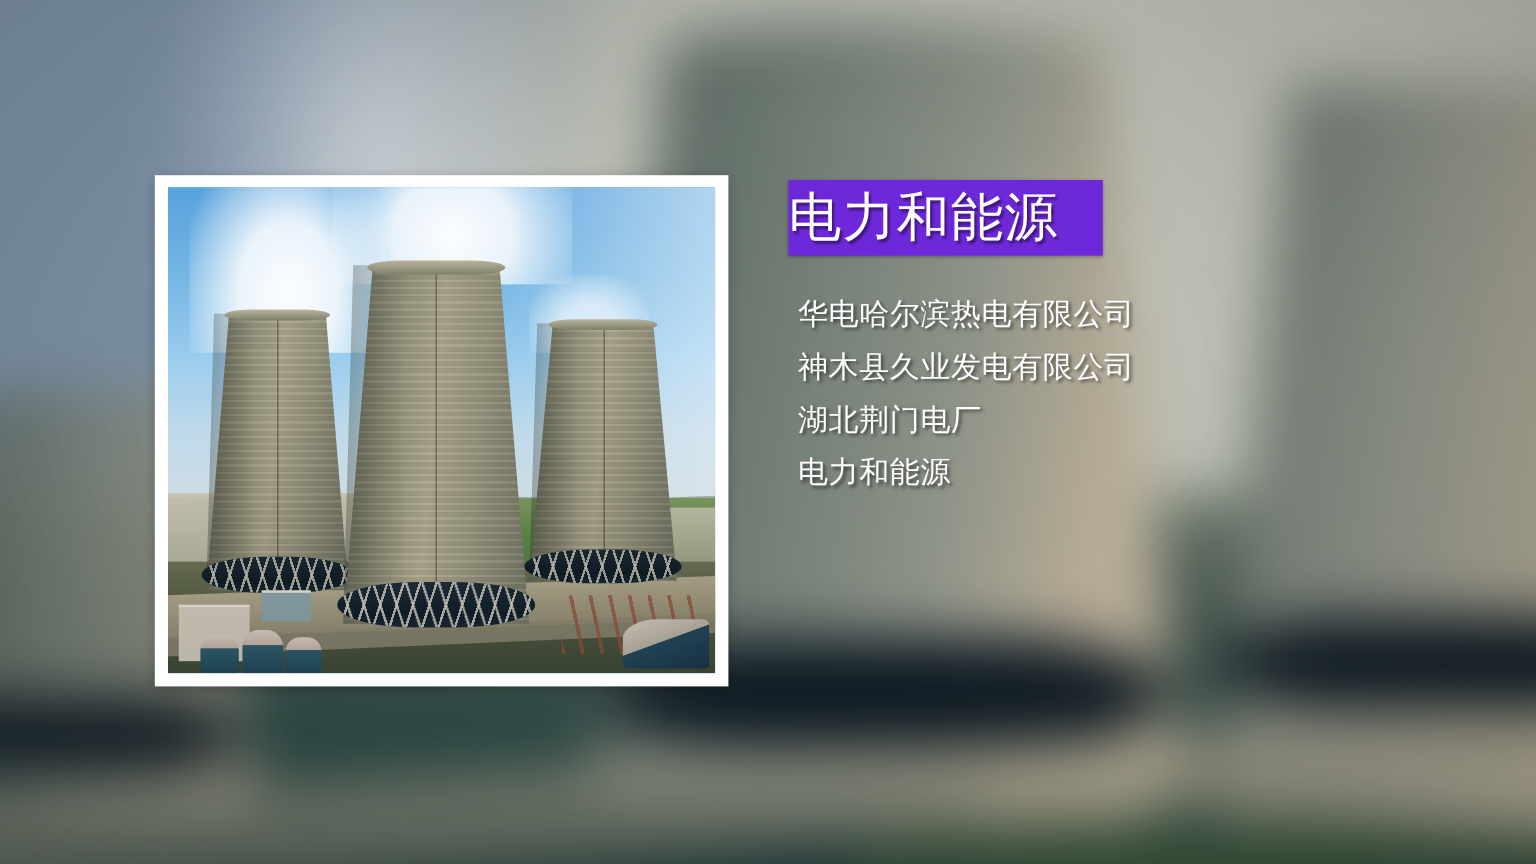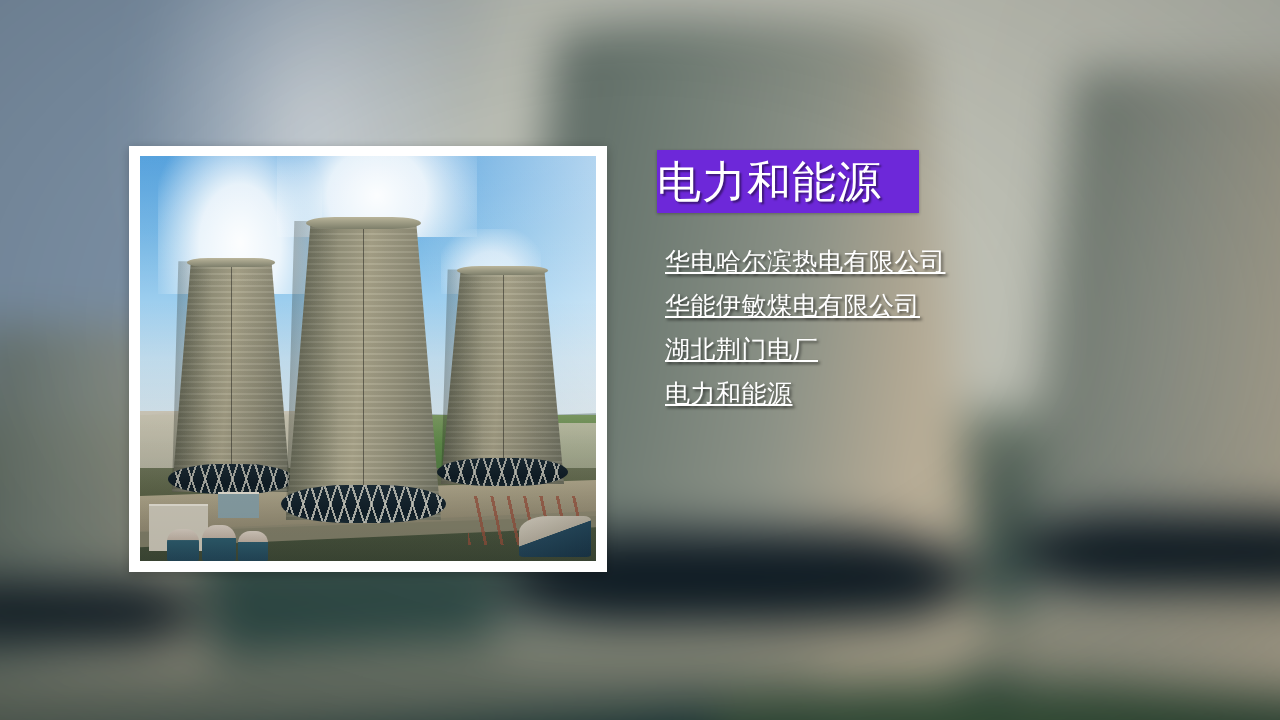--- a/index.html
+++ b/index.html
@@ -234,21 +234,20 @@
     position:absolute;left:665px;top:240px;width:560px;
   }
   .list-item{
     color:#ffffff;
     font-size:25px;
     line-height:44px;
     font-weight:400;
     letter-spacing:.5px;
     text-shadow:2px 2px 3px rgba(0,0,0,.55);
     white-space:nowrap;
-    text-decoration:underline;
   }
 </style>
 </head>
 <body>
 
 <div class="stage">
 
   <div class="bg-wrap">
     <div class="bg-scene">
       <div class="bg-sky"></div>
@@ -328,18 +327,18 @@
       <div class="ph-grade"></div>
     </div>
   </div>
 
   <div class="title-badge">
     <span class="title-text">电力和能源</span>
   </div>
 
   <div class="list">
     <div class="list-item">华电哈尔滨热电有限公司</div>
-    <div class="list-item">华能伊敏煤电有限公司</div>
+    <div class="list-item">神木县久业发电有限公司</div>
     <div class="list-item">湖北荆门电厂</div>
     <div class="list-item">电力和能源</div>
   </div>
 
 </div>
 
 </body></html>

